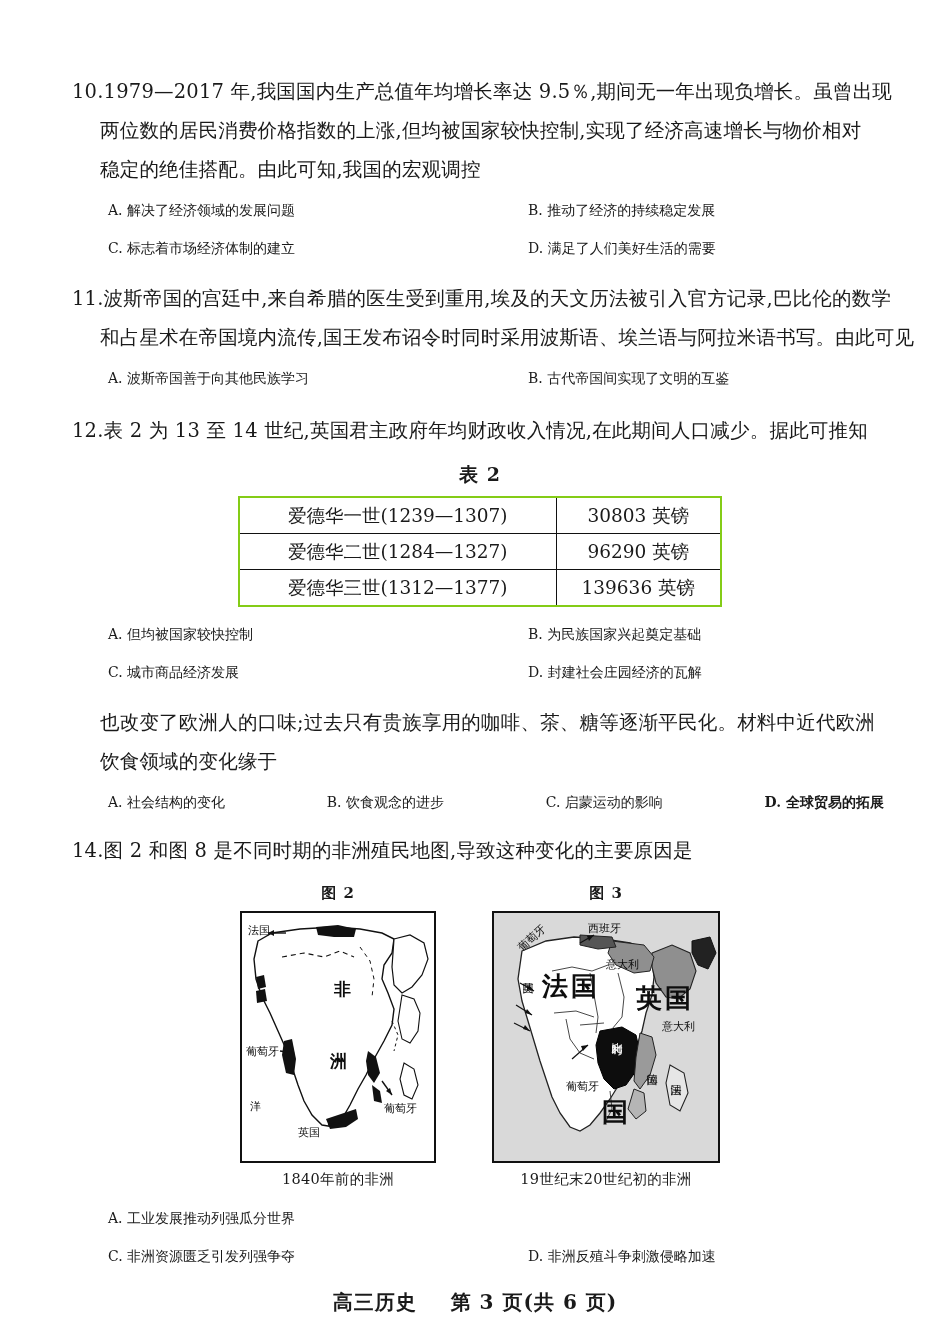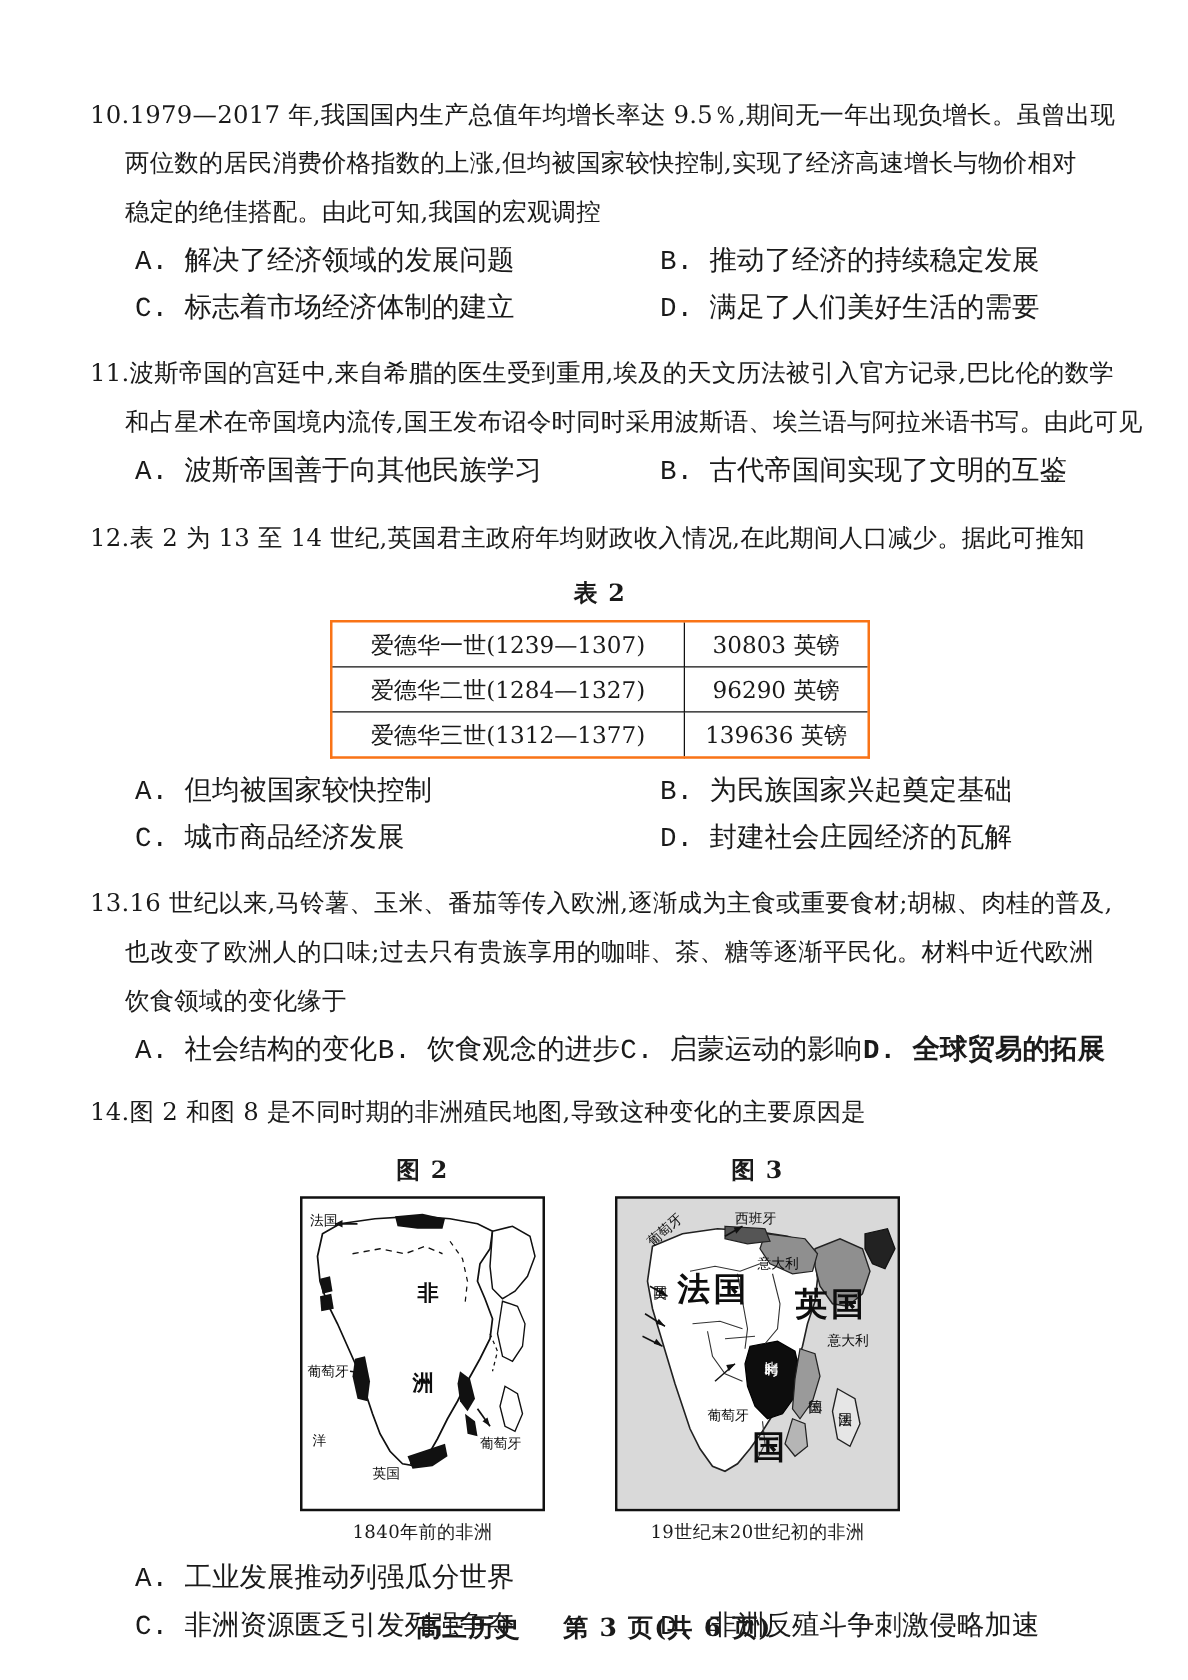--- a/index.html
+++ b/index.html
@@ -27,24 +27,23 @@
     line-height: 39px;
     letter-spacing: 0.2px;
     white-space: nowrap;
   }
   .qline.indent { padding-left: 28px; }
 
   
   .options { margin-top: 2px; }
   .opt-row {
     display: flex;
-    font-size: 22px;
+    font-size: 14px;
     line-height: 38px;
     white-space: nowrap;
-    font-family: Liberation Mono, monospace;
   }
   .opt-row .opt { padding-left: 36px; }
   .opt-row .opt.col2 { margin-left: auto; padding-left: 0; width: 360px; }
   .opt-row.inline-4 {
     display: flex;
     justify-content: space-between;
     padding-left: 36px;
     padding-right: 4px;
   }
   .opt-row.inline-4 .opt { padding-left: 0; }
@@ -54,22 +53,22 @@
   .table-title {
     text-align: center;
     font-size: 19px;
     font-weight: bold;
     margin: 12px 0 8px 0;
     letter-spacing: 1px;
   }
   table.data-table {
     border-collapse: collapse;
     margin: 0 auto;
-    width: 432px;
-    border: 2px solid #f97316;
+    width: 484px;
+    border: 2px solid #84cc16;
   }
   table.data-table td {
     border: 1px solid #111;
     font-size: 18.5px;
     padding: 5px 4px;
     text-align: center;
     white-space: nowrap;
     font-family: "DejaVu Serif", "Liberation Serif", serif;
   }
   table.data-table td.name { width: 300px; }
@@ -77,21 +76,21 @@
 
   
   .figures {
     display: flex;
     justify-content: center;
     gap: 56px;
     margin-top: 14px;
   }
   .fig-block { text-align: center; }
   .fig-label {
-    font-size: 19px;
+    font-size: 15px;
     font-weight: bold;
     letter-spacing: 1px;
     margin-bottom: 8px;
   }
   .fig-frame {
     border: 2px solid #111;
     background: #fff;
     position: relative;
     overflow: hidden;
   }
@@ -188,21 +187,20 @@
         <span class="opt col2">B. 为民族国家兴起奠定基础</span>
       </div>
       <div class="opt-row">
         <span class="opt">C. 城市商品经济发展</span>
         <span class="opt col2">D. 封建社会庄园经济的瓦解</span>
       </div>
     </div>
   </div>
 
   <div class="question" style="margin-top:12px;">
-    <div class="qline">13.16 世纪以来,马铃薯、玉米、番茄等传入欧洲,逐渐成为主食或重要食材;胡椒、肉桂的普及,</div>
     <div class="qline indent">也改变了欧洲人的口味;过去只有贵族享用的咖啡、茶、糖等逐渐平民化。材料中近代欧洲</div>
     <div class="qline indent">饮食领域的变化缘于</div>
     <div class="options">
       <div class="opt-row inline-4">
         <span class="opt">A. 社会结构的变化</span>
         <span class="opt">B. 饮食观念的进步</span>
         <span class="opt">C. 启蒙运动的影响</span>
         <span class="opt bold">D. 全球贸易的拓展</span>
       </div>
     </div>

